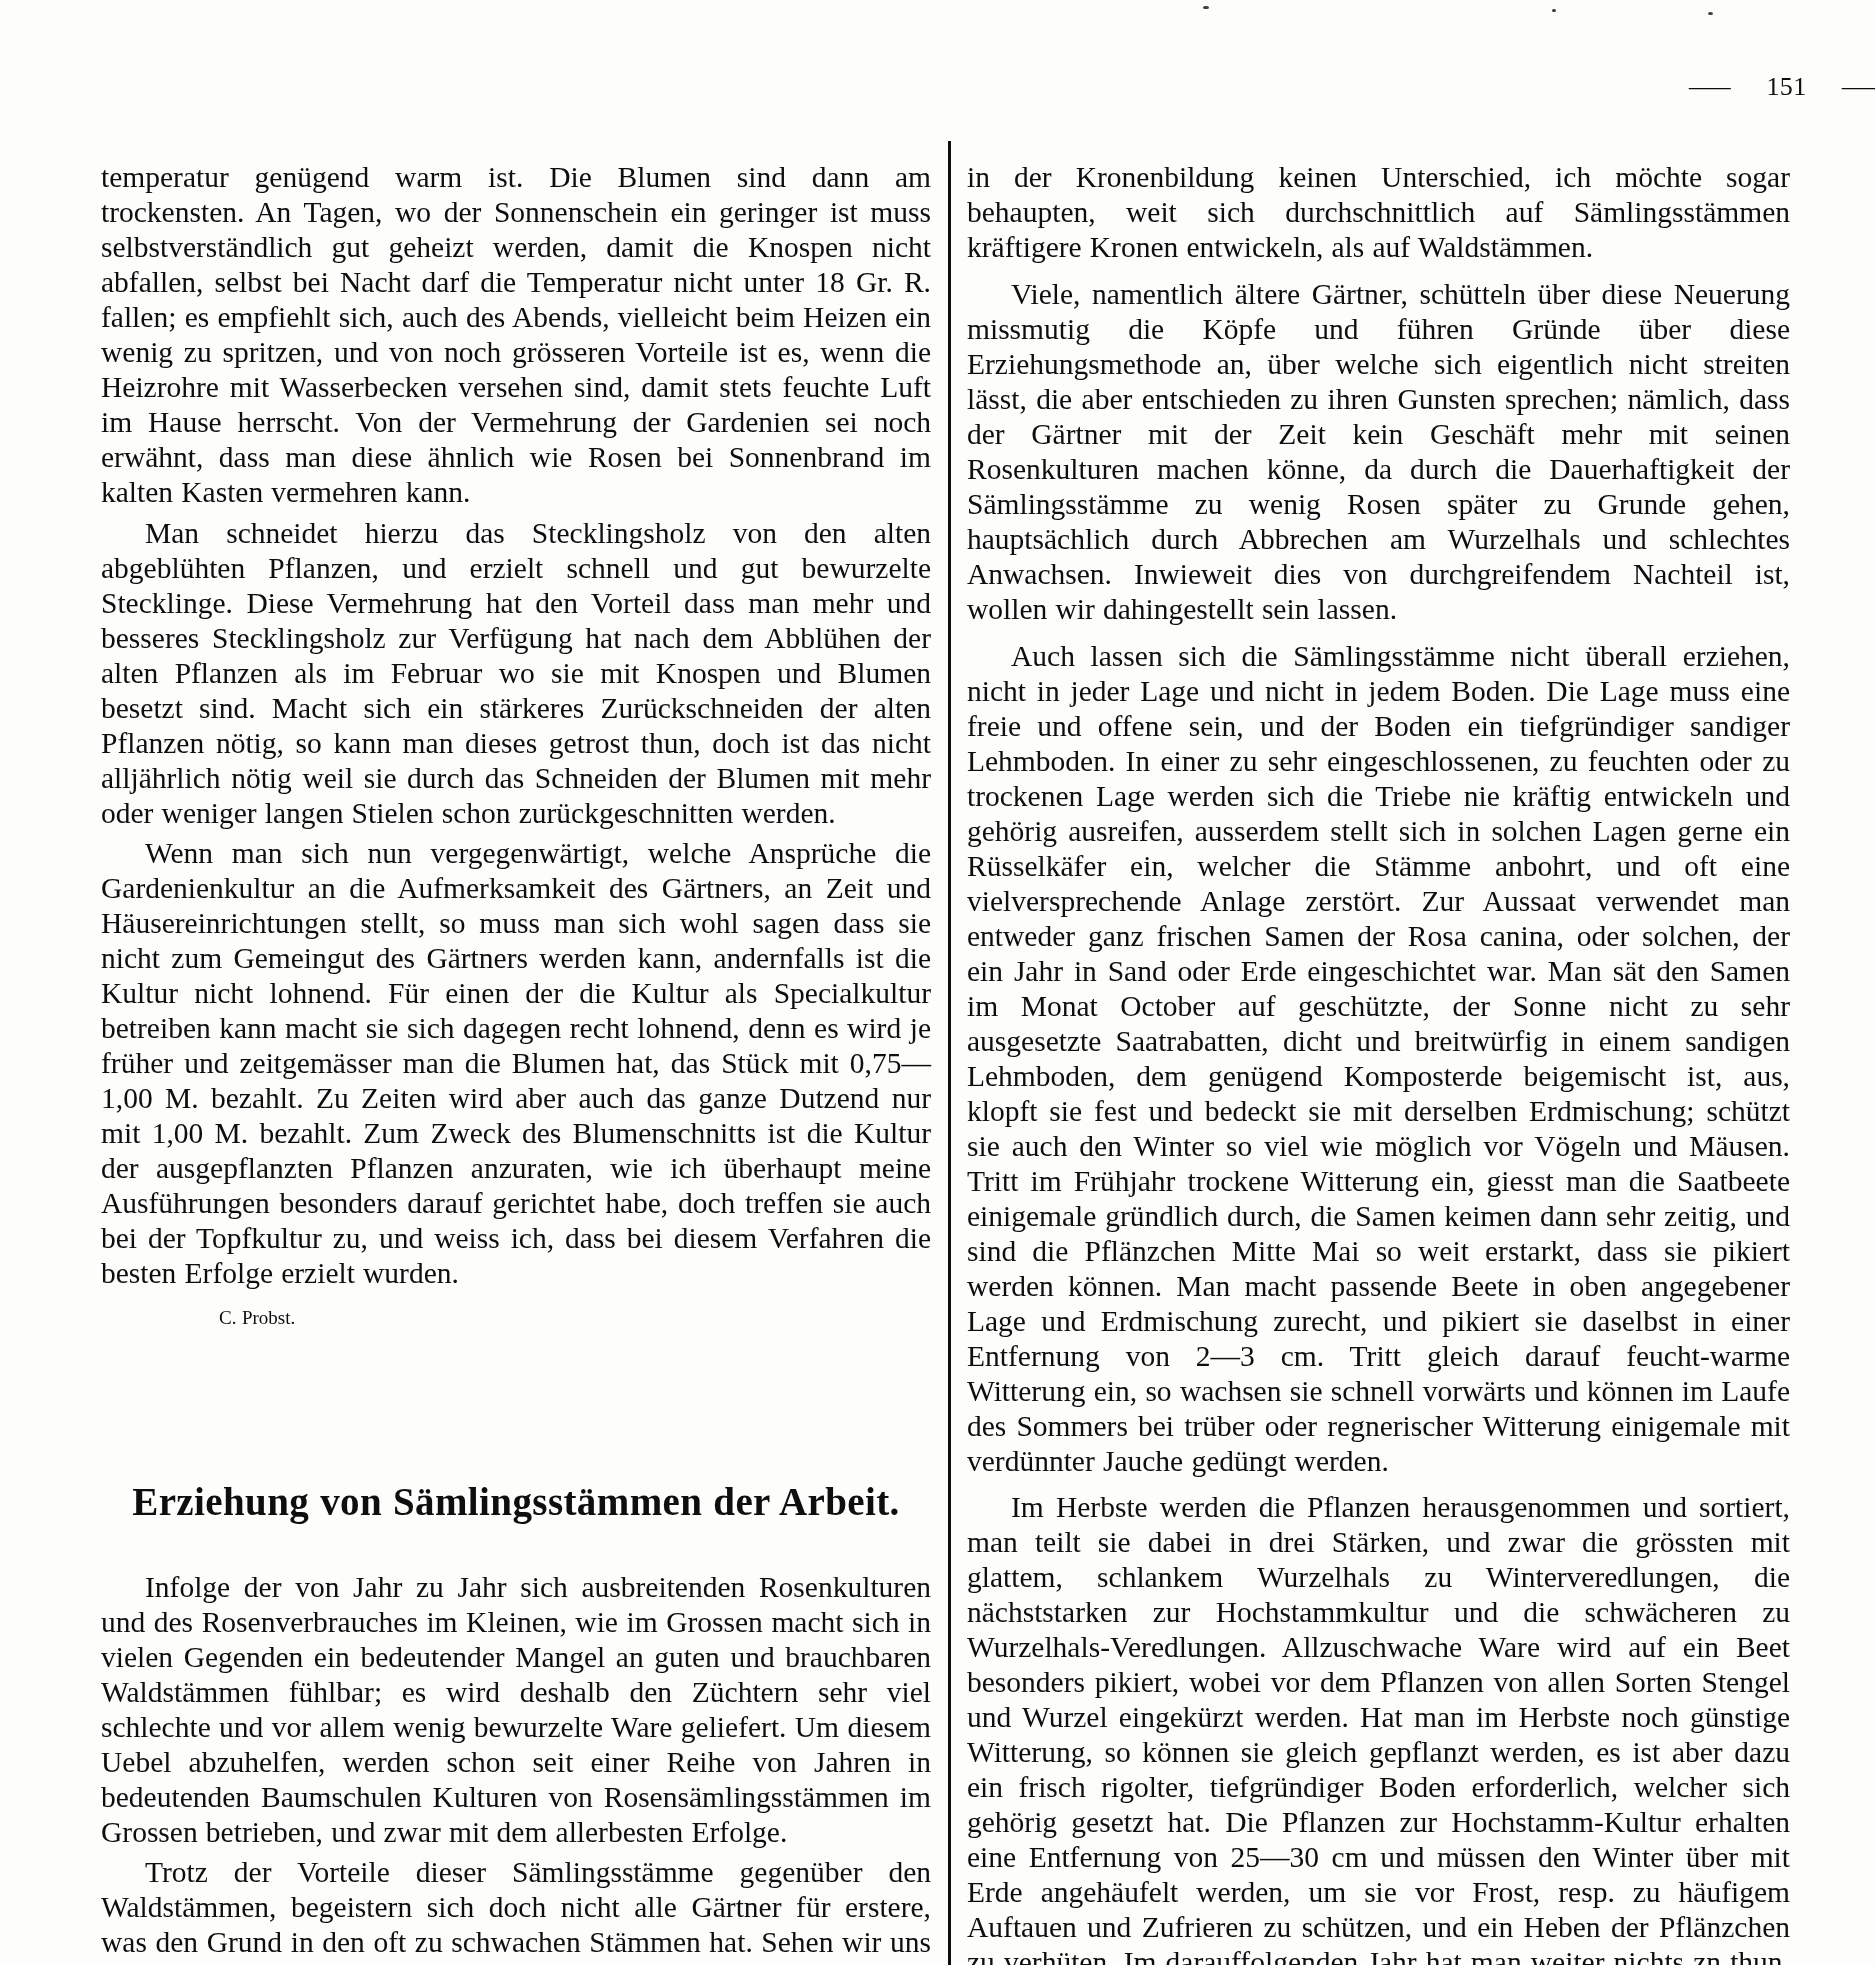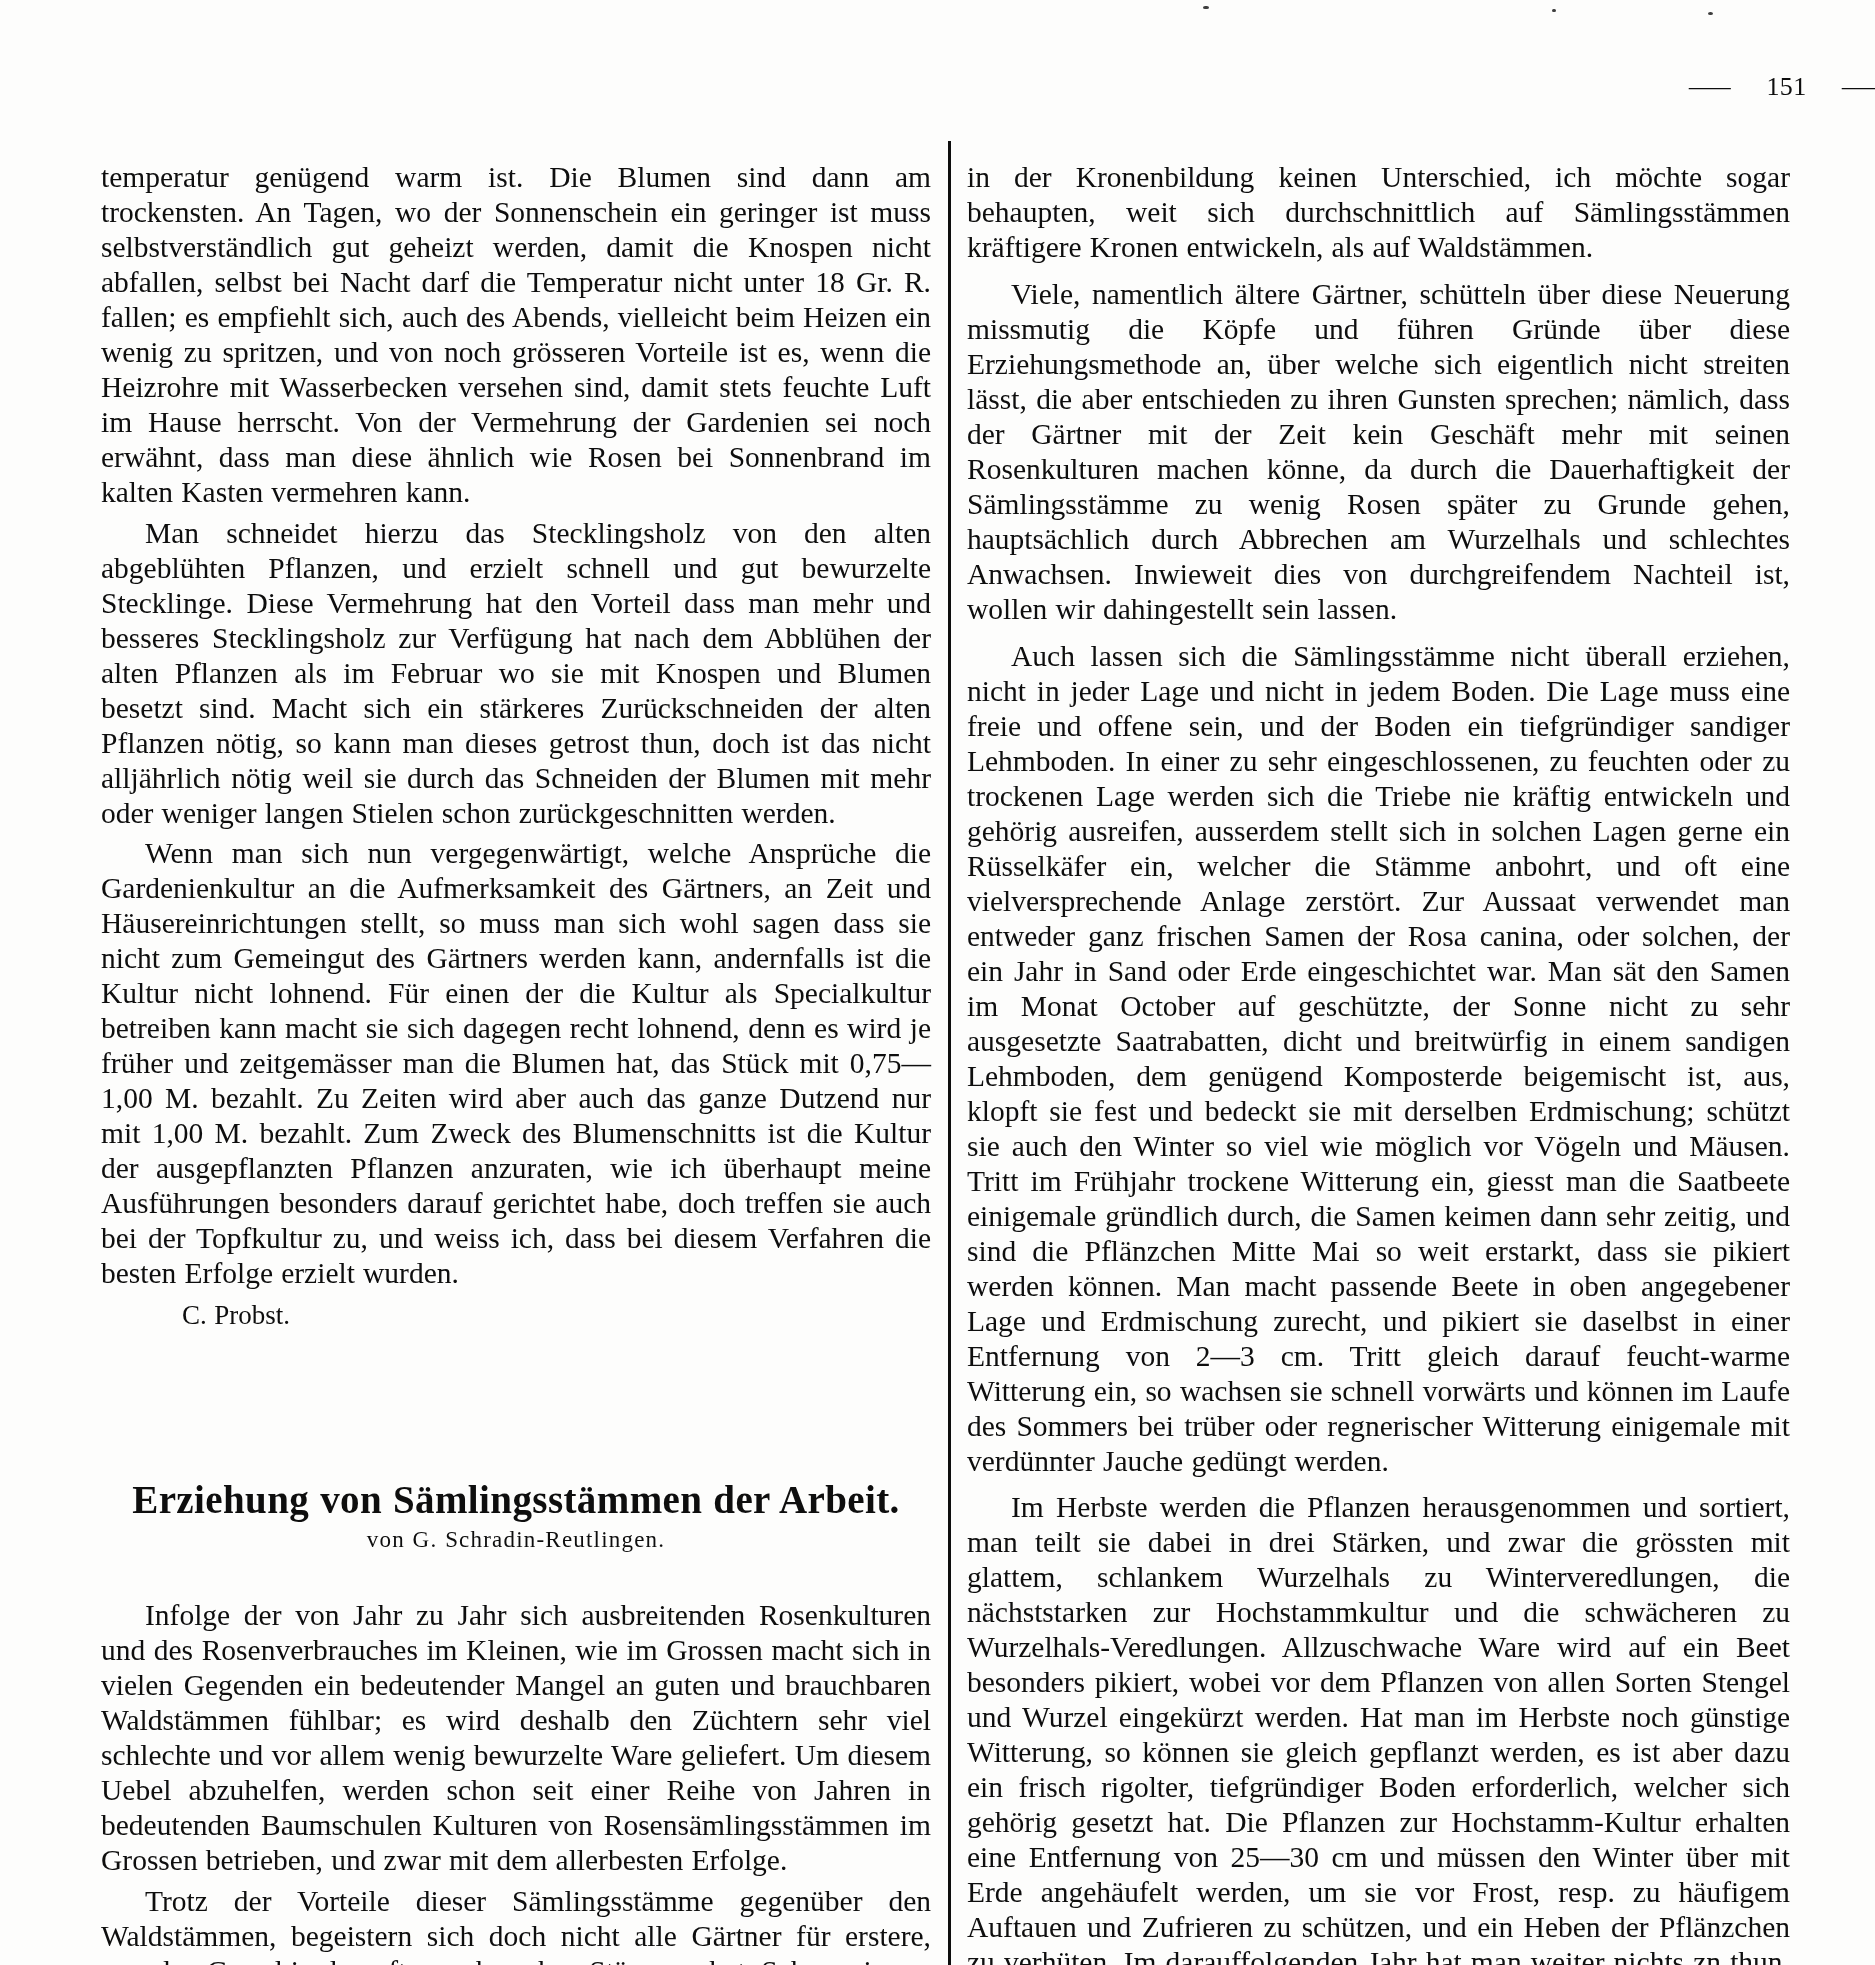--- a/index.html
+++ b/index.html
@@ -33,22 +33,22 @@
   .column.right{left:967px;width:823px;}
   .column p{margin:0;}
   .column p.indent{text-indent:44px;font-family:Liberation Serif, serif;}
   .column p + p{margin-top:5.5px;}
   .column p.gap{margin-top:11.8px;}
   .divider{
     position:absolute;left:948px;top:141px;
     width:2.8px;height:2350px;background:var(--ink);
   }
   .sig{
-    display:inline-block;margin-left:81px;
-    font-size:27px;white-space:nowrap;
+    display:inline-block;margin-left:118px;
+    font-size:19px;white-space:nowrap;
   }
   .article2{margin-top:145px;}
   .article-title{
     font-weight:bold;
     font-size:39px;line-height:44px;
     text-align:center;text-indent:0;
     letter-spacing:0.4px;
   }
   .article-byline{
     text-align:center;
@@ -74,21 +74,20 @@
 
     <div>
       <p>temperatur genügend warm ist. Die Blumen sind dann am trockensten. An Tagen, wo der Sonnenschein ein geringer ist muss selbstverständlich gut geheizt werden, damit die Knospen nicht abfallen, selbst bei Nacht darf die Temperatur nicht unter 18 Gr. R. fallen; es empfiehlt sich, auch des Abends, vielleicht beim Heizen ein wenig zu spritzen, und von noch grösseren Vorteile ist es, wenn die Heizrohre mit Wasserbecken versehen sind, damit stets feuchte Luft im Hause herrscht. Von der Vermehrung der Gardenien sei noch erwähnt, dass man diese ähnlich wie Rosen bei Sonnenbrand im kalten Kasten vermehren kann.</p>
       <p class="indent">Man schneidet hierzu das Stecklingsholz von den alten abgeblühten Pflanzen, und erzielt schnell und gut bewurzelte Stecklinge. Diese Vermehrung hat den Vorteil dass man mehr und besseres Stecklingsholz zur Verfügung hat nach dem Abblühen der alten Pflanzen als im Februar wo sie mit Knospen und Blumen besetzt sind. Macht sich ein stärkeres Zurückschneiden der alten Pflanzen nötig, so kann man dieses getrost thun, doch ist das nicht alljährlich nötig weil sie durch das Schneiden der Blumen mit mehr oder weniger langen Stielen schon zurückgeschnitten werden.</p>
       <p class="indent">Wenn man sich nun vergegenwärtigt, welche Ansprüche die Gardenienkultur an die Aufmerksamkeit des Gärtners, an Zeit und Häusereinrichtungen stellt, so muss man sich wohl sagen dass sie nicht zum Gemeingut des Gärtners werden kann, andernfalls ist die Kultur nicht lohnend. Für einen der die Kultur als Specialkultur betreiben kann macht sie sich dagegen recht lohnend, denn es wird je früher und zeitgemässer man die Blumen hat, das Stück mit 0,75—1,00 M. bezahlt. Zu Zeiten wird aber auch das ganze Dutzend nur mit 1,00 M. bezahlt. Zum Zweck des Blumenschnitts ist die Kultur der ausgepflanzten Pflanzen anzuraten, wie ich überhaupt meine Ausführungen besonders darauf gerichtet habe, doch treffen sie auch bei der Topfkultur zu, und weiss ich, dass bei diesem Verfahren die besten Erfolge erzielt wurden.</p>
       <p><span class="sig">C. Probst.</span></p>
     </div>
 
     <div class="article2">
       <p class="article-title">Erziehung von Sämlingsstämmen der Arbeit.</p>
-      <p class="article-byline">von G. Schradin-Reutlingen.</p>
       <p class="indent first">Infolge der von Jahr zu Jahr sich ausbreitenden Rosenkulturen und des Rosenverbrauches im Kleinen, wie im Grossen macht sich in vielen Gegenden ein bedeutender Mangel an guten und brauchbaren Waldstämmen fühlbar; es wird deshalb den Züchtern sehr viel schlechte und vor allem wenig bewurzelte Ware geliefert. Um diesem Uebel abzuhelfen, werden schon seit einer Reihe von Jahren in bedeutenden Baumschulen Kulturen von Rosensämlingsstämmen im Grossen betrieben, und zwar mit dem allerbesten Erfolge.</p>
       <p class="indent">Trotz der Vorteile dieser Sämlingsstämme gegenüber den Waldstämmen, begeistern sich doch nicht alle Gärtner für erstere, was den Grund in den oft zu schwachen Stämmen hat. Sehen wir uns aber sein vorzügliches Wurzelvermögen, seinen schlanken, biegsamen, von Saft strotzenden Stamm an, so haben wir sicherlich ein anderes Bild vor uns, als bei so einer Jammergestalt von Waldstamm, mit einigen spärlichen Wurzeln, und knorrigem Wurzelhals. Und stehen wir erst im Sommer vor unsern Sämlingsstämmen, um sie zu okuliren, wie prächtig geht diese Arbeit vor sich an den saftigen, leichtlösenden Stämmen, wie sicher wachsen alle Augen an. Welche Not haben wir dagegen oft mit den Waldstämmen; nicht nur beim Okuliren, auch beim Niederlegen. Und gewiss findet man</p>
     </div>
 
   </div>
 
   <div class="column right">
     <p>in der Kronenbildung keinen Unterschied, ich möchte sogar behaupten, weit sich durchschnittlich auf Sämlingsstämmen kräftigere Kronen entwickeln, als auf Waldstämmen.</p>
     <p class="indent gap">Viele, namentlich ältere Gärtner, schütteln über diese Neuerung missmutig die Köpfe und führen Gründe über diese Erziehungsmethode an, über welche sich eigentlich nicht streiten lässt, die aber entschieden zu ihren Gunsten sprechen; nämlich, dass der Gärtner mit der Zeit kein Geschäft mehr mit seinen Rosenkulturen machen könne, da durch die Dauerhaftigkeit der Sämlingsstämme zu wenig Rosen später zu Grunde gehen, hauptsächlich durch Abbrechen am Wurzelhals und schlechtes Anwachsen. Inwieweit dies von durchgreifendem Nachteil ist, wollen wir dahingestellt sein lassen.</p>
     <p class="indent gap">Auch lassen sich die Sämlingsstämme nicht überall erziehen, nicht in jeder Lage und nicht in jedem Boden. Die Lage muss eine freie und offene sein, und der Boden ein tiefgründiger sandiger Lehmboden. In einer zu sehr eingeschlossenen, zu feuchten oder zu trockenen Lage werden sich die Triebe nie kräftig entwickeln und gehörig ausreifen, ausserdem stellt sich in solchen Lagen gerne ein Rüsselkäfer ein, welcher die Stämme anbohrt, und oft eine vielversprechende Anlage zerstört. Zur Aussaat verwendet man entweder ganz frischen Samen der Rosa canina, oder solchen, der ein Jahr in Sand oder Erde eingeschichtet war. Man sät den Samen im Monat October auf geschützte, der Sonne nicht zu sehr ausgesetzte Saatrabatten, dicht und breitwürfig in einem sandigen Lehmboden, dem genügend Komposterde beigemischt ist, aus, klopft sie fest und bedeckt sie mit derselben Erdmischung; schützt sie auch den Winter so viel wie möglich vor Vögeln und Mäusen. Tritt im Frühjahr trockene Witterung ein, giesst man die Saatbeete einigemale gründlich durch, die Samen keimen dann sehr zeitig, und sind die Pflänzchen Mitte Mai so weit erstarkt, dass sie pikiert werden können. Man macht passende Beete in oben angegebener Lage und Erdmischung zurecht, und pikiert sie daselbst in einer Entfernung von 2—3 cm. Tritt gleich darauf feucht-warme Witterung ein, so wachsen sie schnell vorwärts und können im Laufe des Sommers bei trüber oder regnerischer Witterung einigemale mit verdünnter Jauche gedüngt werden.</p>

